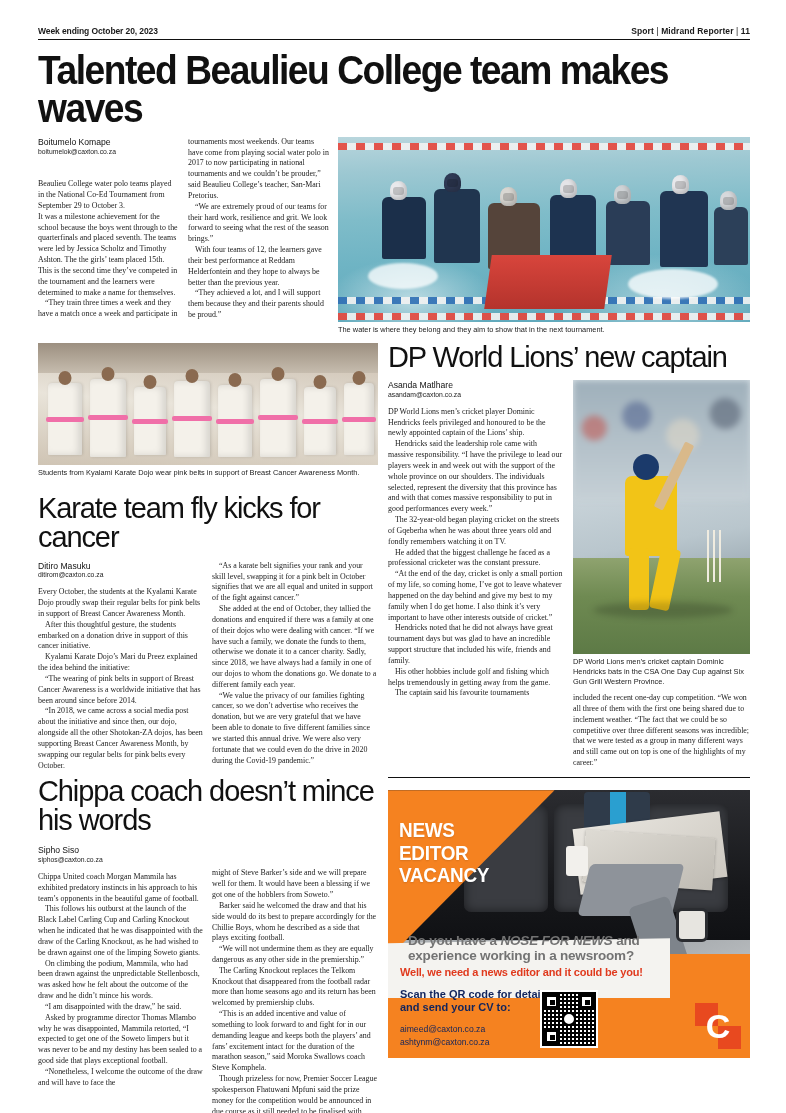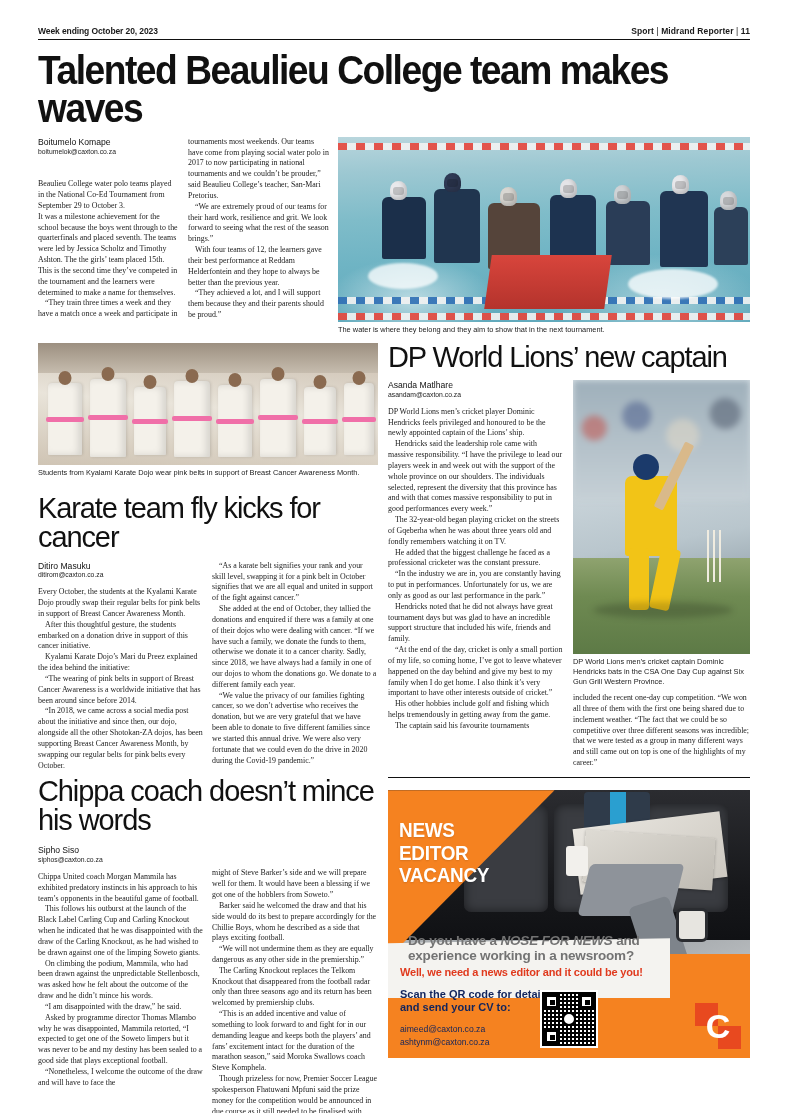--- a/index.html
+++ b/index.html
@@ -333,23 +333,22 @@
 
       <div style="display:flex;gap:10px;">
         <div style="width:175px;">
           <div class="byline-name">Asanda Matlhare</div>
           <div class="byline-mail">asandam@caxton.co.za</div>
           <div class="bodytext" style="margin-top:7px">
             <p>DP World Lions men’s cricket player Dominic Hendricks feels privileged and honoured to be the newly appointed captain of the Lions’ ship.</p>
             <p class="ind">Hendricks said the leadership role came with massive responsibility. “I have the privilege to lead our players week in and week out with the support of the whole province on our shoulders. The individuals selected, represent the diversity that this province has and with that comes massive responsibility to put in good performances every week.”</p>
             <p class="ind">The 32-year-old began playing cricket on the streets of Gqeberha when he was about three years old and fondly remembers watching it on TV.</p>
             <p class="ind">He added that the biggest challenge he faced as a professional cricketer was the constant pressure.</p>
-            <p class="ind">“In the industry we are in, you are constantly having to put in performances. Unfortunately for us, we are only as good as our last performance in the park.”</p>
+            <p class="ind">“At the end of the day, cricket is only a small portion of my life, so coming home, I’ve got to leave whatever happened on the day behind and give my best to my family when I do get home. I also think it’s very important to have other interests outside of cricket.”</p>
             <p class="ind">Hendricks noted that he did not always have great tournament days but was glad to have an incredible support structure that included his wife, friends and family.</p>
-            <p class="ind">“At the end of the day, cricket is only a small portion of my life, so coming home, I’ve got to leave whatever happened on the day behind and give my best to my family when I do get home. I also think it’s very important to have other interests outside of cricket.”</p>
             <p class="ind">His other hobbies include golf and fishing which helps tremendously in getting away from the game.</p>
             <p class="ind">The captain said his favourite tournaments</p>
           </div>
         </div>
         <div style="width:177px;">
           <div class="photo photo-cricket">
             <div class="crowd"></div>
             <div class="pitch"></div>
             <div class="batsman-body" style="left:52px;top:96px;width:52px;height:80px;"></div>
             <div style="position:absolute;left:60px;top:74px;width:26px;height:26px;border-radius:50%;background:#1b3a6b;"></div>
@@ -384,21 +383,21 @@
             <p class="ind">“I am disappointed with the draw,” he said.</p>
             <p class="ind">Asked by programme director Thomas Mlambo why he was disappointed, Mammila retorted, “I expected to get one of the Soweto limpers but it was never to be and my destiny has been sealed to a good side that plays exceptional football.</p>
             <p class="ind">“Nonetheless, I welcome the outcome of the draw and will have to face the</p>
           </div>
         </div>
         <div class="kcol">
           <div class="bodytext" style="margin-top:23px">
             <p>might of Steve Barker’s side and we will prepare well for them. It would have been a blessing if we got one of the hobblers from Soweto.”</p>
             <p class="ind">Barker said he welcomed the draw and that his side would do its best to prepare accordingly for the Chillie Boys, whom he described as a side that plays exciting football.</p>
             <p class="ind">“We will not undermine them as they are equally dangerous as any other side in the premiership.”</p>
-            <p class="ind">The Carling Knockout replaces the Telkom Knockout that disappeared from the football radar only than three seasons ago and its return has been welcomed by premiership clubs.</p>
+            <p class="ind">The Carling Knockout replaces the Telkom Knockout that disappeared from the football radar more than home seasons ago and its return has been welcomed by premiership clubs.</p>
             <p class="ind">“This is an added incentive and value of something to look forward to and fight for in our demanding league and keeps both the players’ and fans’ excitement intact for the duration of the marathon season,” said Moroka Swallows coach Steve Komphela.</p>
             <p class="ind">Though prizeless for now, Premier Soccer League spokesperson Fhatuwani Mpfuni said the prize money for the competition would be announced in due course as it still needed to be finalised with sponsors Carling Black Label.</p>
           </div>
         </div>
       </div>
     </div>
 
     <div class="right-col">
       <div class="rule" style="margin-bottom:12px;"></div>
       <div class="ad">

